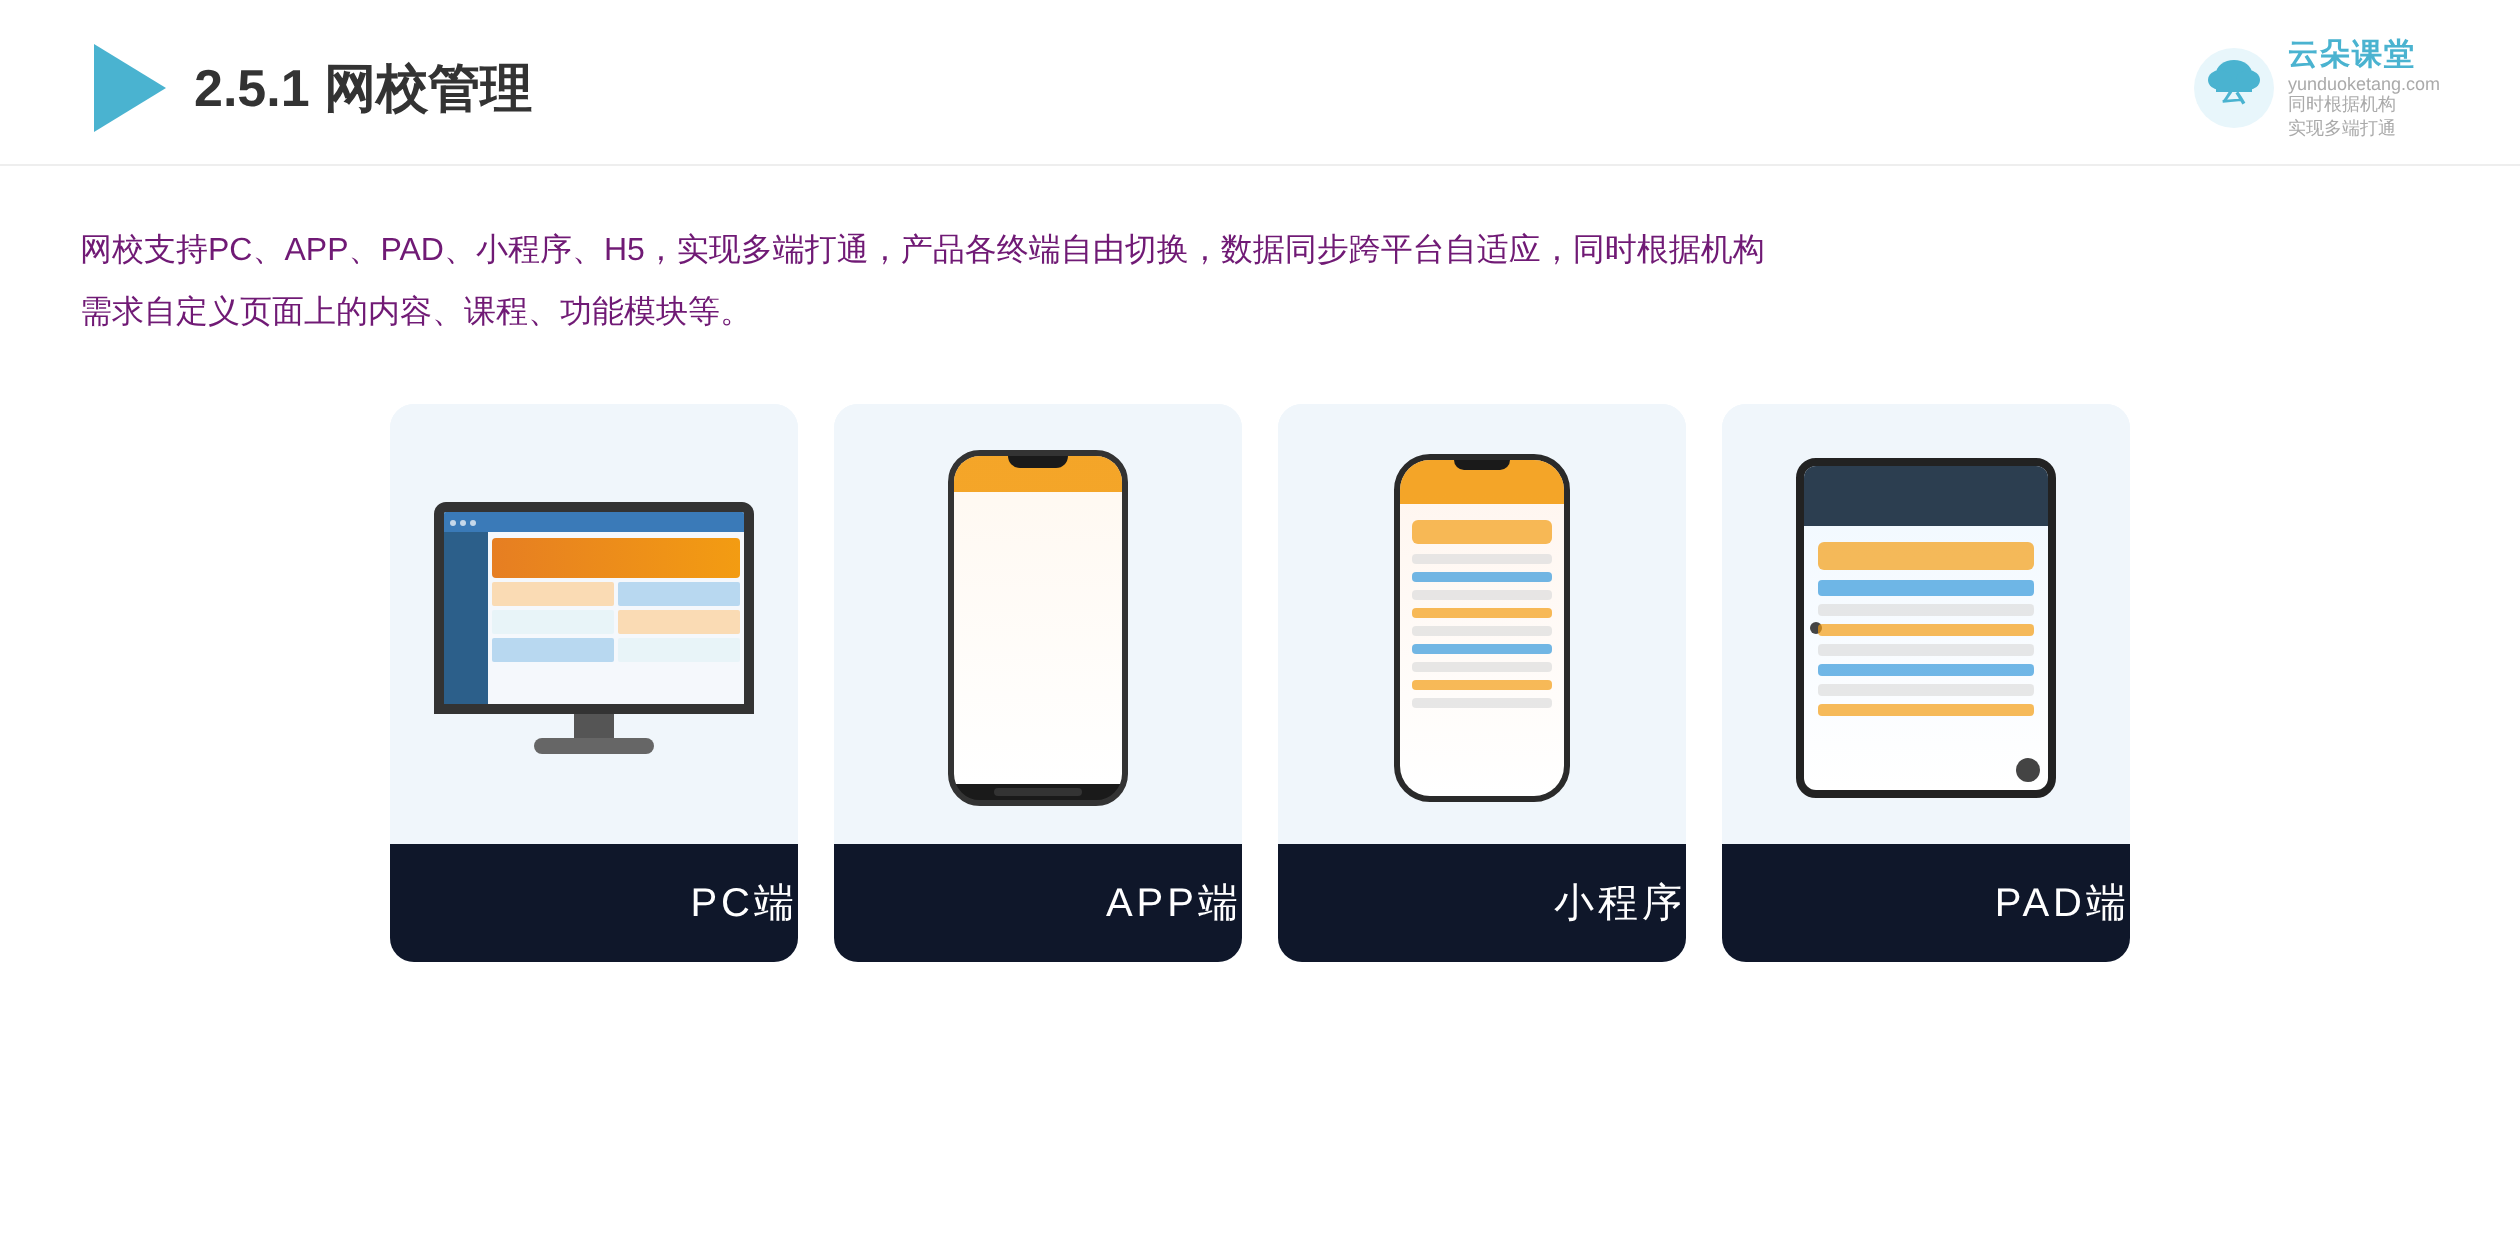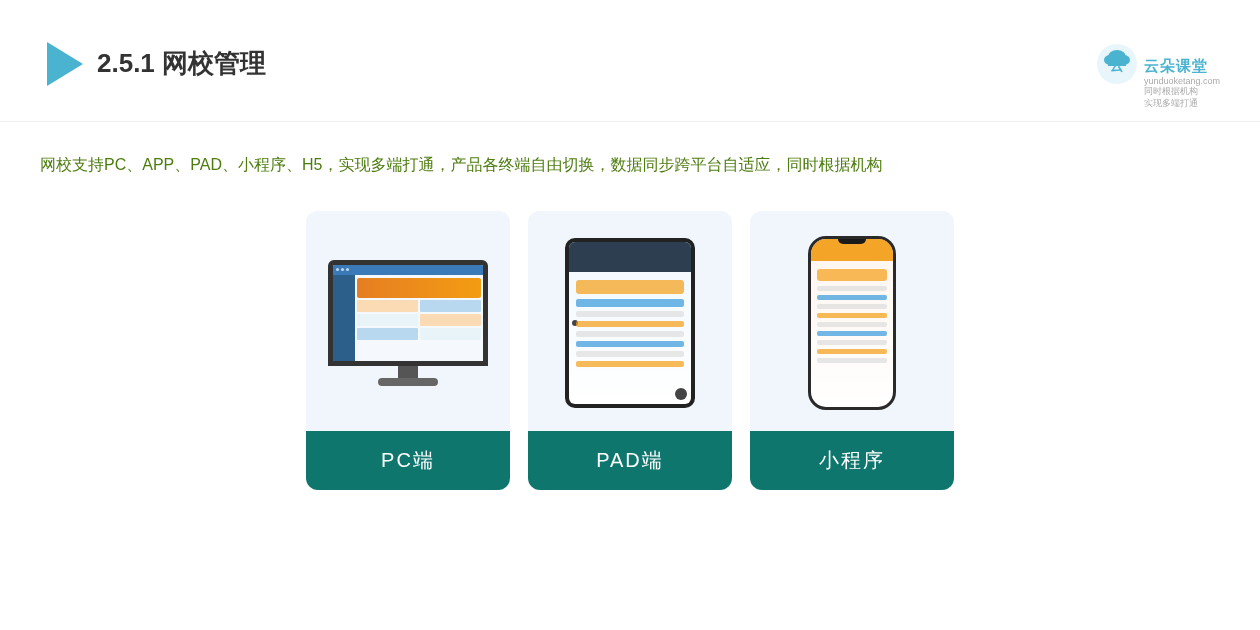--- a/index.html
+++ b/index.html
@@ -39,21 +39,21 @@
       font-weight: 400;
     }
     .page-title span {
       font-weight: 700;
     }
 
     
     .description {
       padding: 28px 40px 20px 40px;
       font-size: 16px;
-      color: #4d7c0f;
+      color: #701a75;
       line-height: 1.9;
     }
 
     
     .cards-container {
       display: flex;
       gap: 18px;
       padding: 10px 40px 30px 40px;
       justify-content: center;
     }
@@ -71,23 +71,23 @@
       background: #f0f6fb;
       padding: 20px 14px 16px 14px;
       display: flex;
       align-items: center;
       justify-content: center;
       min-height: 220px;
       flex: 1;
     }
 
     .card-label {
-      background: #0f766e;
+      background: #0f172a;
       color: white;
-      text-align: center;
+      text-align: right;
       font-size: 20px;
       padding: 16px 0;
       font-weight: 400;
       letter-spacing: 2px;
     }
 
     
     
     .pc-monitor {
       width: 170px;
@@ -310,21 +310,20 @@
     }
     .brand-text-group {
       display: flex;
       flex-direction: column;
     }
     .brand-main-text {
       font-size: 15px;
       color: #4ab3d0;
       font-weight: bold;
       letter-spacing: 1px;
-      margin-top: 39px;
     }
     .brand-url {
       font-size: 9px;
       color: #aaa;
     }
     .brand-tagline {
       font-size: 9px;
       color: #aaa;
       line-height: 1.3;
     }
@@ -378,20 +377,21 @@
       <span class="brand-url">yunduoketang.com</span>
       <span class="brand-tagline">
         <span>同时根据机构</span><br><span>实现多端打通</span>
       </span>
     </div>
   </div>
 </div>
 
 <div class="description">
   <p>网校支持PC、APP、PAD、小程序、H5，实现多端打通，产品各终端自由切换，数据同步跨平台自适应，同时根据机构</p>
+  <p>需求自定义页面上的内容、课程、功能模块等。</p>
 </div>
 
 <div class="cards-container">
 
   <div class="card">
     <div class="card-image-area">
       <div class="pc-monitor">
         <div class="monitor-body">
           <div class="monitor-screen">
             <div class="pc-screen-content">
@@ -417,42 +417,32 @@
             </div>
           </div>
         </div>
         <div class="monitor-stand-top"></div>
         <div class="monitor-stand-base"></div>
       </div>
     </div>
     <div class="card-label">PC端</div>
   </div>
 
-
   <div class="card">
     <div class="card-image-area">
-      <div class="tablet-mockup">
-        <div class="tablet-camera"></div>
-        <div class="tablet-screen">
-          <div class="tablet-screen-inner"></div>
-          <div class="screen-lines" style="margin-top:4px;">
-            <div class="screen-line orange" style="height:14px;border-radius:3px;margin:0 4px 3px;"></div>
-            <div class="screen-line blue" style="height:8px;border-radius:2px;margin:0 4px 2px;"></div>
-            <div class="screen-line" style="height:6px;border-radius:2px;margin:0 4px 2px;"></div>
-            <div class="screen-line orange" style="height:6px;border-radius:2px;margin:0 4px 2px;"></div>
-            <div class="screen-line" style="height:6px;border-radius:2px;margin:0 4px 2px;"></div>
-            <div class="screen-line blue" style="height:6px;border-radius:2px;margin:0 4px 2px;"></div>
-            <div class="screen-line" style="height:6px;border-radius:2px;margin:0 4px 2px;"></div>
-            <div class="screen-line orange" style="height:6px;border-radius:2px;margin:0 4px 2px;"></div>
-          </div>
+      <div class="phone-mockup">
+        <div class="phone-notch"></div>
+        <div class="phone-screen">
+          <div class="phone-screen-inner"></div>
+
         </div>
-        <div class="tablet-home"></div>
+        <div class="phone-home-bar"></div>
       </div>
     </div>
-    <div class="card-label">PAD端</div>
+    <div class="card-label">APP端</div>
   </div>
 
   <div class="card">
     <div class="card-image-area">
       <div class="miniphone-mockup">
         <div class="miniphone-notch"></div>
         <div class="miniphone-screen">
           <div class="miniphone-header"></div>
           <div class="screen-lines" style="margin-top:4px;">
             <div class="screen-line orange" style="height:12px;border-radius:3px;margin:0 3px 3px;"></div>
@@ -465,14 +455,37 @@
             <div class="screen-line" style="height:5px;border-radius:2px;margin:0 3px 2px;"></div>
             <div class="screen-line orange" style="height:5px;border-radius:2px;margin:0 3px 2px;"></div>
             <div class="screen-line" style="height:5px;border-radius:2px;margin:0 3px 2px;"></div>
           </div>
         </div>
       </div>
     </div>
     <div class="card-label">小程序</div>
   </div>
 
+  <div class="card">
+    <div class="card-image-area">
+      <div class="tablet-mockup">
+        <div class="tablet-camera"></div>
+        <div class="tablet-screen">
+          <div class="tablet-screen-inner"></div>
+          <div class="screen-lines" style="margin-top:4px;">
+            <div class="screen-line orange" style="height:14px;border-radius:3px;margin:0 4px 3px;"></div>
+            <div class="screen-line blue" style="height:8px;border-radius:2px;margin:0 4px 2px;"></div>
+            <div class="screen-line" style="height:6px;border-radius:2px;margin:0 4px 2px;"></div>
+            <div class="screen-line orange" style="height:6px;border-radius:2px;margin:0 4px 2px;"></div>
+            <div class="screen-line" style="height:6px;border-radius:2px;margin:0 4px 2px;"></div>
+            <div class="screen-line blue" style="height:6px;border-radius:2px;margin:0 4px 2px;"></div>
+            <div class="screen-line" style="height:6px;border-radius:2px;margin:0 4px 2px;"></div>
+            <div class="screen-line orange" style="height:6px;border-radius:2px;margin:0 4px 2px;"></div>
+          </div>
+        </div>
+        <div class="tablet-home"></div>
+      </div>
+    </div>
+    <div class="card-label">PAD端</div>
+  </div>
+
 
 </div>
 
 </body></html>

